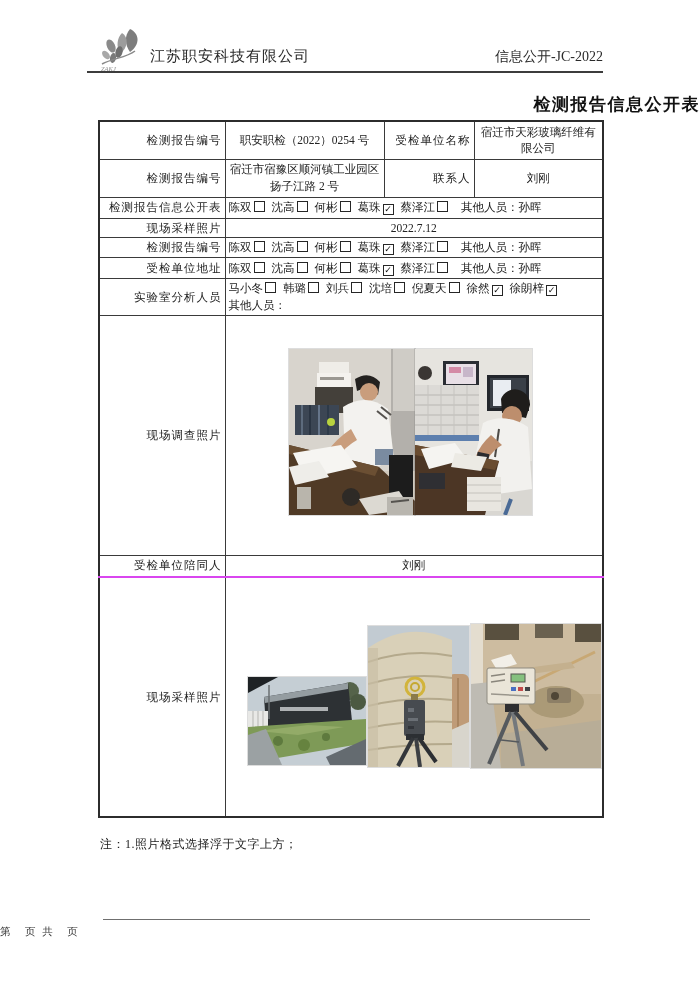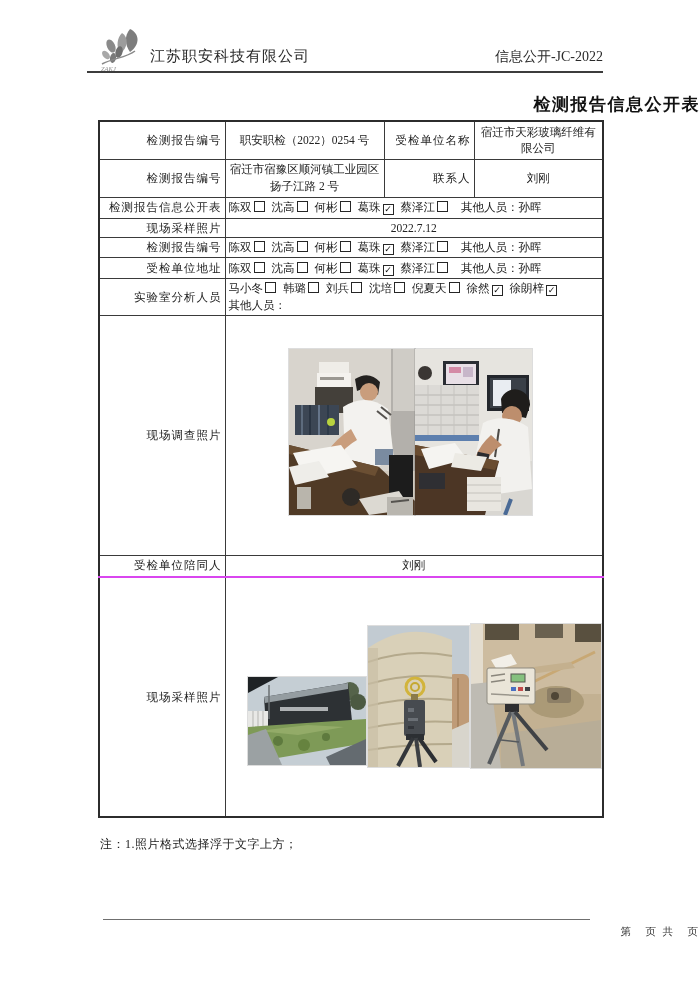--- a/index.html
+++ b/index.html
@@ -34,21 +34,21 @@
   .photo{position:absolute;box-shadow:0 0 0 1px rgba(120,120,120,.25);}
   .photo svg{display:block;width:100%;height:100%;}
   .ph-a{left:63px;top:33px;width:126px;height:166px;}
   .ph-b{left:189px;top:33px;width:117px;height:166px;}
   .ph-c{left:22px;top:99px;width:118px;height:88px;}
   .ph-d{left:142px;top:48px;width:101px;height:141px;}
   .ph-e{left:245px;top:46px;width:130px;height:144px;}
   
   .note{position:absolute;left:100px;top:836px;font-size:12px;letter-spacing:.5px;color:#222;}
   .footer-rule{position:absolute;left:103px;top:919px;width:487px;height:1px;background:#6f6f6f;}
-  .footer-text{position:absolute;left:0;right:0;top:925px;text-align:right;
+  .footer-text{position:absolute;left:0;right:0;top:925px;text-align:left;
     font-size:10.5px;letter-spacing:2px;color:#333;}
 </style>
 </head>
 <body>
 
 <div class="page">
 
   <div class="logo">
     <svg viewBox="0 0 50 46">
       <path d="M31 2 C 40 6, 42 17, 31 25 C 26 18, 25 9, 31 2 Z" fill="#7d7d7d"></path>

